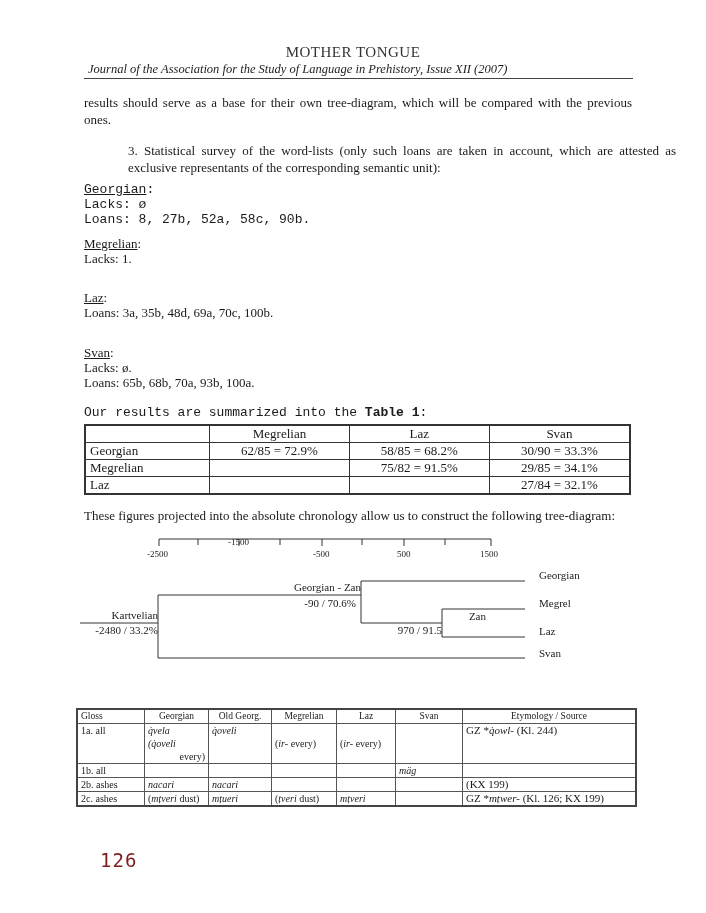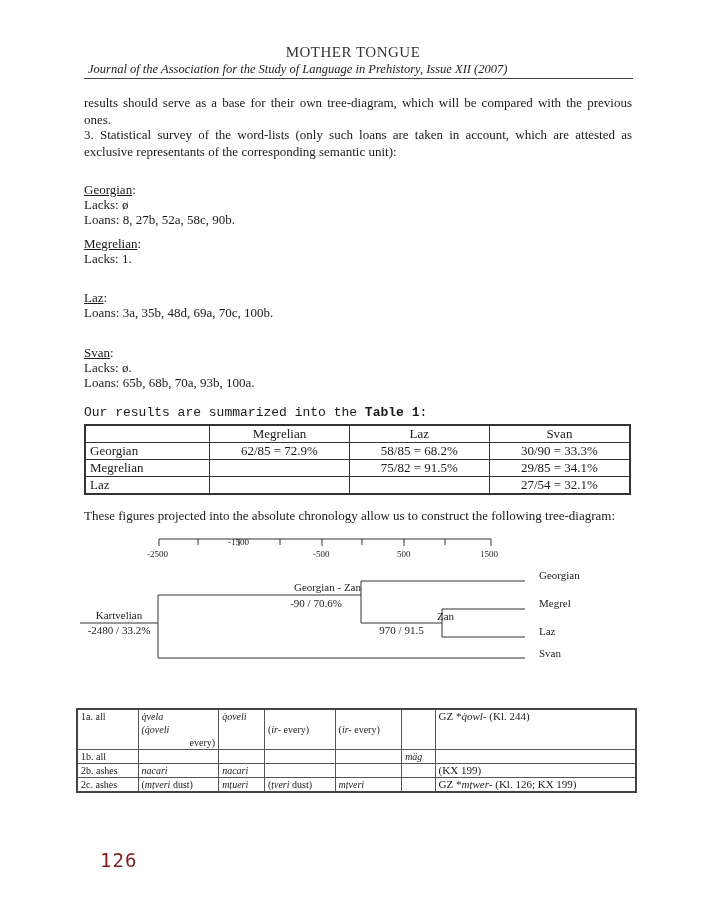--- a/index.html
+++ b/index.html
@@ -27,21 +27,21 @@
   table.t1 {
     position: absolute; left: 84px; top: 424px; width: 547px;
     border-collapse: collapse; font-size: 13px;
   }
   table.t1 td {
     border: 1px solid #333; padding: 0 4px; height: 16px; line-height: 16px;
   }
   table.t1 td.c { text-align: center; }
   table.t1 { border: 2px solid #333; }
   .axis-label { font-size: 9px; color: #222; }
-  .tree-label { font-size: 11px; color: #222; text-align: center; }
+  .tree-label { font-size: 11px; color: #222; text-align: right; }
   .leaf-label { font-size: 11px; color: #222; }
   table.t2 {
     position: absolute; left: 76px; top: 708px; width: 561px;
     border-collapse: collapse; font-size: 10px; border: 2px solid #444;
   }
   table.t2 td {
     border: 1px solid #555; padding: 0 3px; vertical-align: top; line-height: 13px;
   }
   table.t2 tr.head td { text-align: center; font-size: 9.5px; }
   .it { font-style: italic; }
@@ -51,23 +51,23 @@
   }
 </style>
 </head>
 <body>
 
 <div class="abs journal-name">MOTHER TONGUE</div>
 <div class="abs journal-sub">Journal of the Association for the Study of Language in Prehistory, Issue XII (2007)</div>
 <div class="abs header-rule"></div>
 
 <div class="abs para" style="top:94px;">results should serve as a base for their own tree-diagram, which will be compared with the previous ones.</div>
-<div class="abs para" style="top:126px;">3. Statistical survey of the word-lists (only such loans are taken in account, which are attested as exclusive representants of the corresponding semantic unit):</div>
-
-<div class="abs lang-block" style="top:182px;">
+<div class="abs para" style="top:142px;margin-left:44px;">3. Statistical survey of the word-lists (only such loans are taken in account, which are attested as exclusive representants of the corresponding semantic unit):</div>
+
+<div class="abs lang-block" style="top:182px;font-family:Liberation Mono, monospace;">
   <div><span class="u">Georgian</span><span>:</span></div>
   <div>Lacks: ø</div>
   <div>Loans: 8, 27b, 52a, 58c, 90b.</div>
 </div>
 <div class="abs lang-block" style="top:236px;">
   <div><span class="u">Megrelian</span><span>:</span></div>
   <div>Lacks: 1.</div>
 </div>
 <div class="abs lang-block" style="top:290px;">
   <div><span class="u">Laz</span><span>:</span></div>
@@ -100,21 +100,21 @@
   <tr>
     <td>Megrelian</td>
     <td class="c"></td>
     <td class="c">75/82 = 91.5%</td>
     <td class="c">29/85 = 34.1%</td>
   </tr>
   <tr>
     <td>Laz</td>
     <td class="c"></td>
     <td class="c"></td>
-    <td class="c">27/54 = 32.1%</td>
+    <td class="c">27/84 = 32.1%</td>
   </tr>
 </tbody>
   </table>
 
 <div class="abs para" style="top:507px;">These figures projected into the absolute chronology allow us to construct the following tree-diagram:</div>
 
 <svg class="abs" style="left:0;top:530px;" width="706" height="140">
   <g stroke="#333" stroke-width="1" fill="none">
 
     <line x1="159" y1="9" x2="491" y2="9"></line>
@@ -159,20 +159,29 @@
 <div class="abs tree-label" style="left:361px;top:610px;width:81px;margin-left:44px;">Zan</div>
 <div class="abs tree-label" style="left:361px;top:624px;width:81px;">970 / 91.5</div>
 
 <div class="abs leaf-label" style="left:539px;top:569px;">Georgian</div>
 <div class="abs leaf-label" style="left:539px;top:597px;">Megrel</div>
 <div class="abs leaf-label" style="left:539px;top:625px;">Laz</div>
 <div class="abs leaf-label" style="left:539px;top:647px;">Svan</div>
 
 <table class="t2">
   <tbody>
+      <tr class="head">
+    <td style="width:60px;text-align:left">Gloss</td>
+    <td style="width:57px">Georgian</td>
+    <td style="width:56px">Old Georg.</td>
+    <td style="width:58px">Megrelian</td>
+    <td style="width:52px">Laz</td>
+    <td style="width:60px">Svan</td>
+    <td>Etymology / Source</td>
+  </tr>
   <tr>
     <td>1a. all</td>
     <td>
       <div class="it">q̇vela</div>
       <div class="it">(q̇oveli</div>
       <div style="text-align:right">every)</div>
     </td>
     <td class="it">q̇oveli</td>
     <td style="vertical-align:middle">(<span class="it">ir-</span><span> every)</span></td>
     <td style="vertical-align:middle">(<span class="it">ir-</span><span> every)</span></td>

